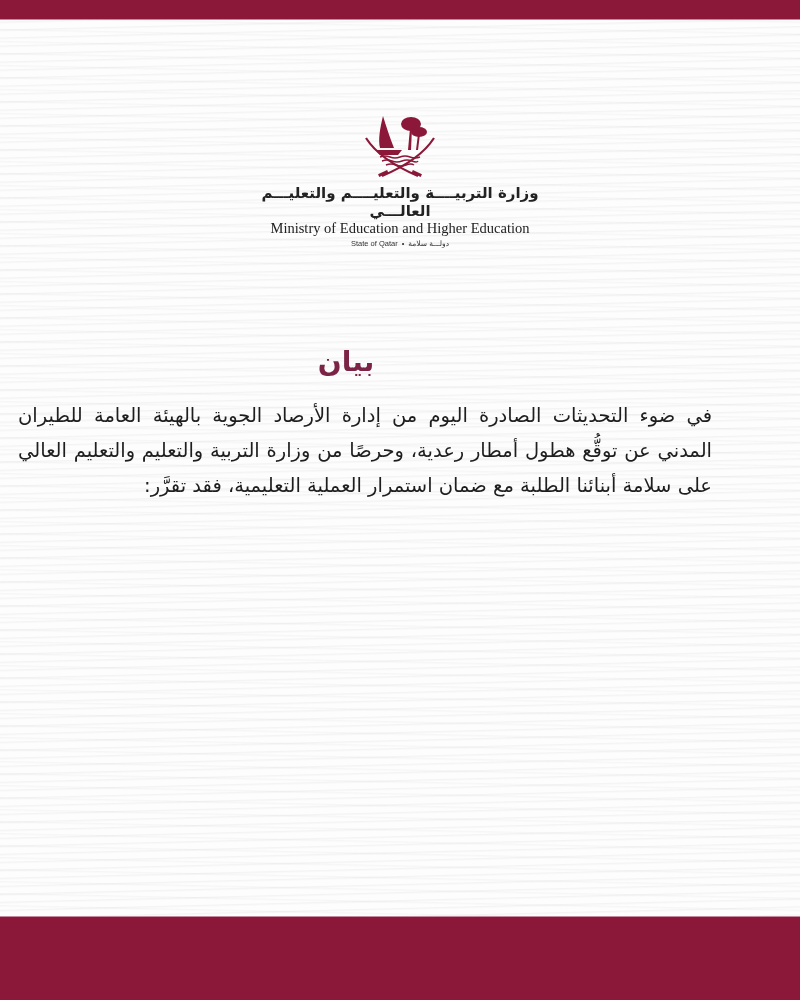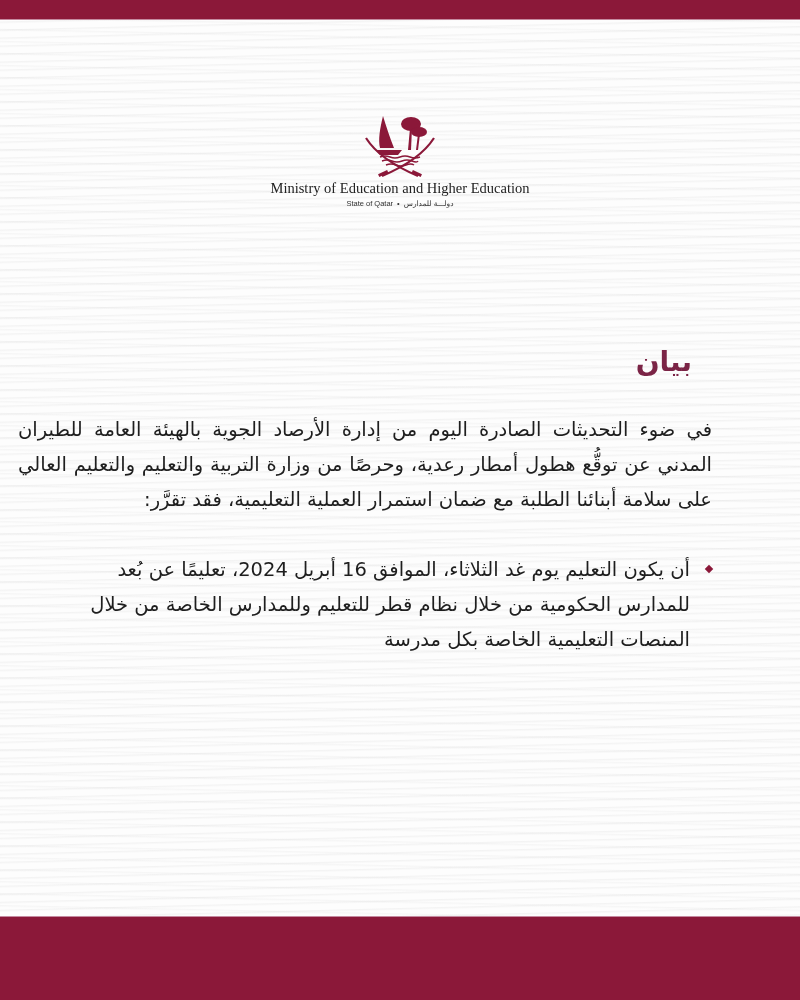--- a/index.html
+++ b/index.html
@@ -39,26 +39,26 @@
       font-family: Liberation Serif, serif;
       font-size: 14.5px; color: #222; line-height: 17px;
     }
     .logo-sub {
       font-family: "Liberation Sans", sans-serif;
       font-size: 7.5px; color: #333; line-height: 12px; margin-top: 1px;
     }
     .logo-sub span { margin: 8px 2px; }
     .title {
       position: absolute; left: 0; top: 345px; width: 692px;
-      text-align: right; direction: rtl;
+      text-align: center; direction: rtl;
       font-family: "DejaVu Sans", sans-serif;
       font-size: 28px; font-weight: bold; color: #7b2446;
     }
     .intro {
-      position: absolute; left: 18px; top: 412px; width: 694px;
+      position: absolute; left: 18px; top: 398px; width: 694px;
       direction: rtl; text-align: justify; text-align-last: right;
       font-family: "DejaVu Sans", sans-serif;
       font-size: 19.5px; line-height: 35px; color: #1e1e1e;
     }
     .decisions {
       position: absolute; left: 80px; top: 552px; width: 632px;
       direction: rtl; list-style: none;
       font-family: "DejaVu Sans", sans-serif;
       font-size: 19.5px; line-height: 35px; color: #1e1e1e;
     }
@@ -89,30 +89,27 @@
 
     <path d="M30 49 Q35 47 40 49 T50 49 T60 49 T70 49" stroke="#8b1839" stroke-width="1.4" fill="none"></path>
     <path d="M32 53 Q37 51 42 53 T52 53 T62 53 T68 53" stroke="#8b1839" stroke-width="1.4" fill="none"></path>
     <path d="M36 57 Q41 55 46 57 T56 57 T64 57" stroke="#8b1839" stroke-width="1.4" fill="none"></path>
 
     <path d="M16 30 Q30 52 68 68" stroke="#8b1839" stroke-width="2.2" fill="none"></path>
     <path d="M84 30 Q70 52 32 68" stroke="#8b1839" stroke-width="2.2" fill="none"></path>
     <rect x="62" y="64" width="10" height="3" fill="#8b1839" transform="rotate(25 67 65)"></rect>
     <rect x="28" y="64" width="10" height="3" fill="#8b1839" transform="rotate(-25 33 65)"></rect>
   </svg>
+  <div class="logo-ar">وزارة التربيــــة والتعليــــم والتعليـــم العالـــي</div>
   <div class="logo-en">Ministry of Education and Higher Education</div>
   <div class="logo-sub">
-    <span>State of Qatar</span><span>•</span><span>دولـــة للمدارس</span>
+    <span>State of Qatar</span><span>•</span><span>دولـــة سلامة</span>
   </div>
 </div>
 
 <h1 class="title">بيان</h1>
 
 <p class="intro">في ضوء التحديثات الصادرة اليوم من إدارة الأرصاد الجوية بالهيئة العامة للطيران المدني عن توقُّع هطول أمطار رعدية، وحرصًا من وزارة التربية والتعليم والتعليم العالي على سلامة أبنائنا الطلبة مع ضمان استمرار العملية التعليمية، فقد تقرَّر:</p>
 
 <ul class="decisions">
-  <li>
-    <span class="bullet"></span>
-    <span>أن يكون التعليم يوم غد الثلاثاء، الموافق 16 أبريل 2024، تعليمًا عن بُعد للمدارس الحكومية من خلال نظام قطر للتعليم وللمدارس الخاصة من خلال المنصات التعليمية الخاصة بكل مدرسة</span>
-  </li>
 </ul>
 
 <div class="bottom-bar"></div>
 
 </body></html>

